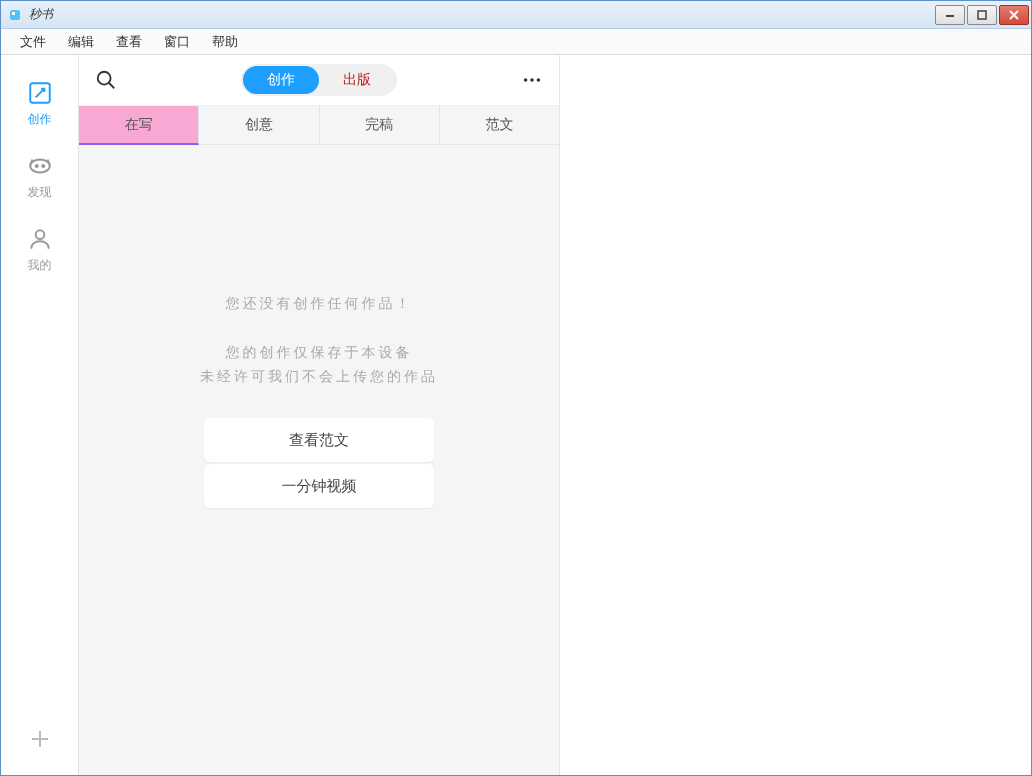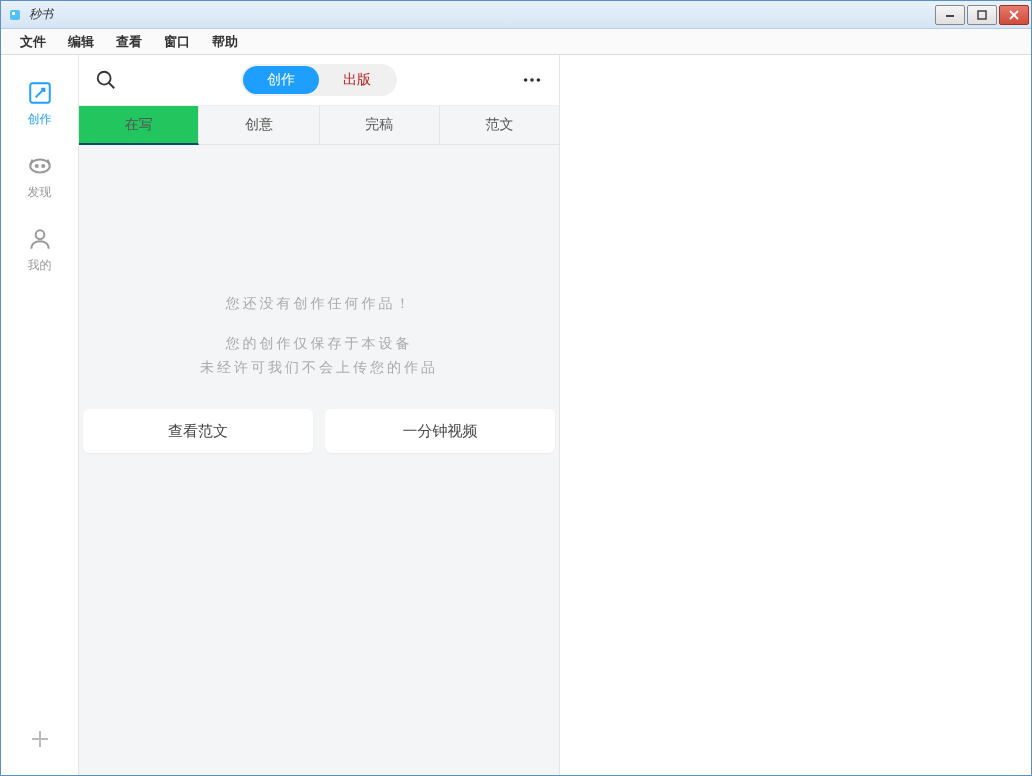--- a/index.html
+++ b/index.html
@@ -65,21 +65,20 @@
     }
     
     
     .menubar {
       height: 26px;
       background: #fafafa;
       border-bottom: 1px solid #ddd;
       display: flex;
       align-items: center;
       padding-left: 8px;
-      font-weight: bold;
     }
     .menubar-item {
       font-size: 13px;
       color: #333;
       padding: 3px 11px;
       cursor: pointer;
     }
     
     
     .app-body {
@@ -201,48 +200,48 @@
       color: #555;
       cursor: pointer;
       background: #f4f5f6;
       border-right: 1px solid #e5e5e5;
     }
     .tab-item:last-child {
       border-right: none;
       text-align: center;
     }
     .tab-item.active {
-      background: #22c55e;
-      border-bottom: 2px solid #0c4a6e;
+      background: #f9a8d4;
+      border-bottom: 2px solid #8b5cf6;
       margin-bottom: -1px;
     }
     
     
     .content-area {
       flex: 1;
       display: flex;
       flex-direction: column;
       align-items: center;
       padding-top: 150px;
     }
     .empty-text {
       color: #aaa;
       font-size: 14px;
       letter-spacing: 3px;
       margin-bottom: 6px;
       text-align: center;
     }
     .empty-primary {
-      margin-bottom: 22px;
+      margin-bottom: 31px;
     }
     .action-buttons {
       margin-top: 26px;
       display: flex;
-      flex-direction: row;
-      gap: 12px;
+      flex-direction: column;
+      gap: 2px;
     }
     .action-btn {
       width: 230px;
       height: 44px;
       background: #fff;
       border: none;
       border-radius: 6px;
       font-size: 15px;
       color: #444;
       cursor: pointer;

